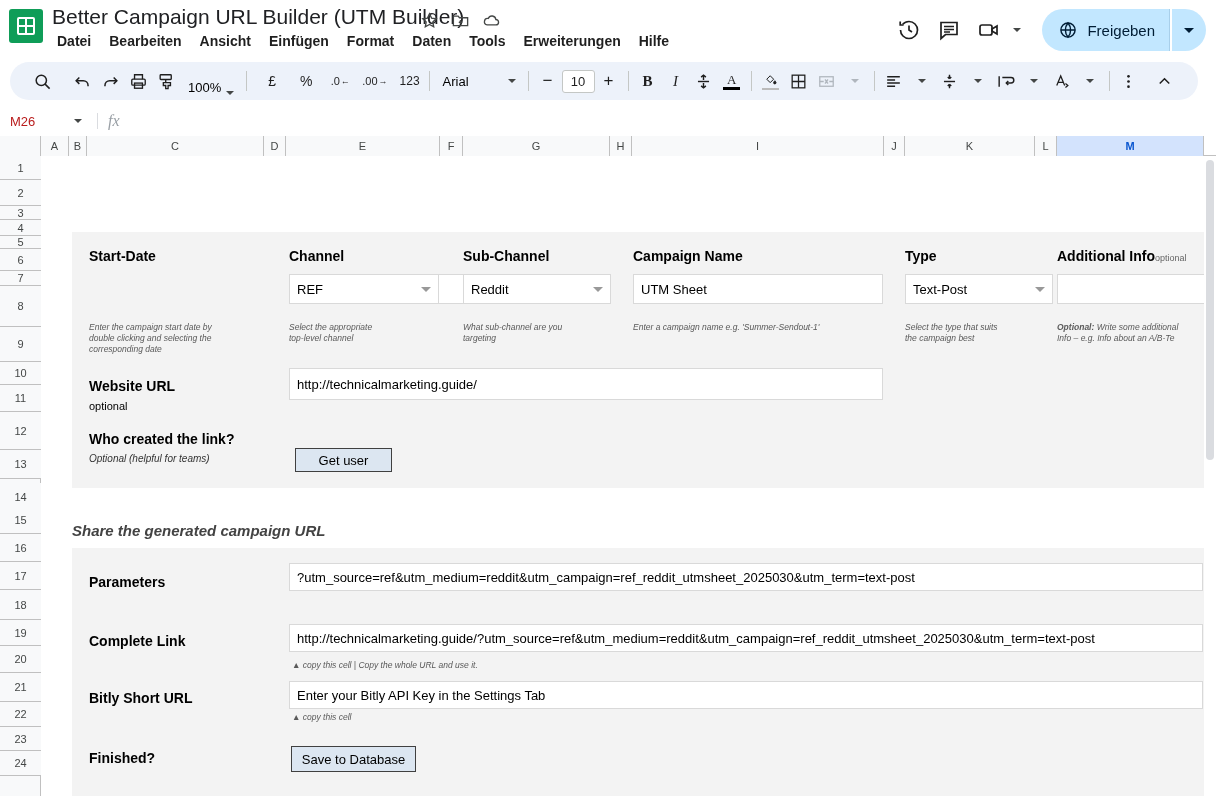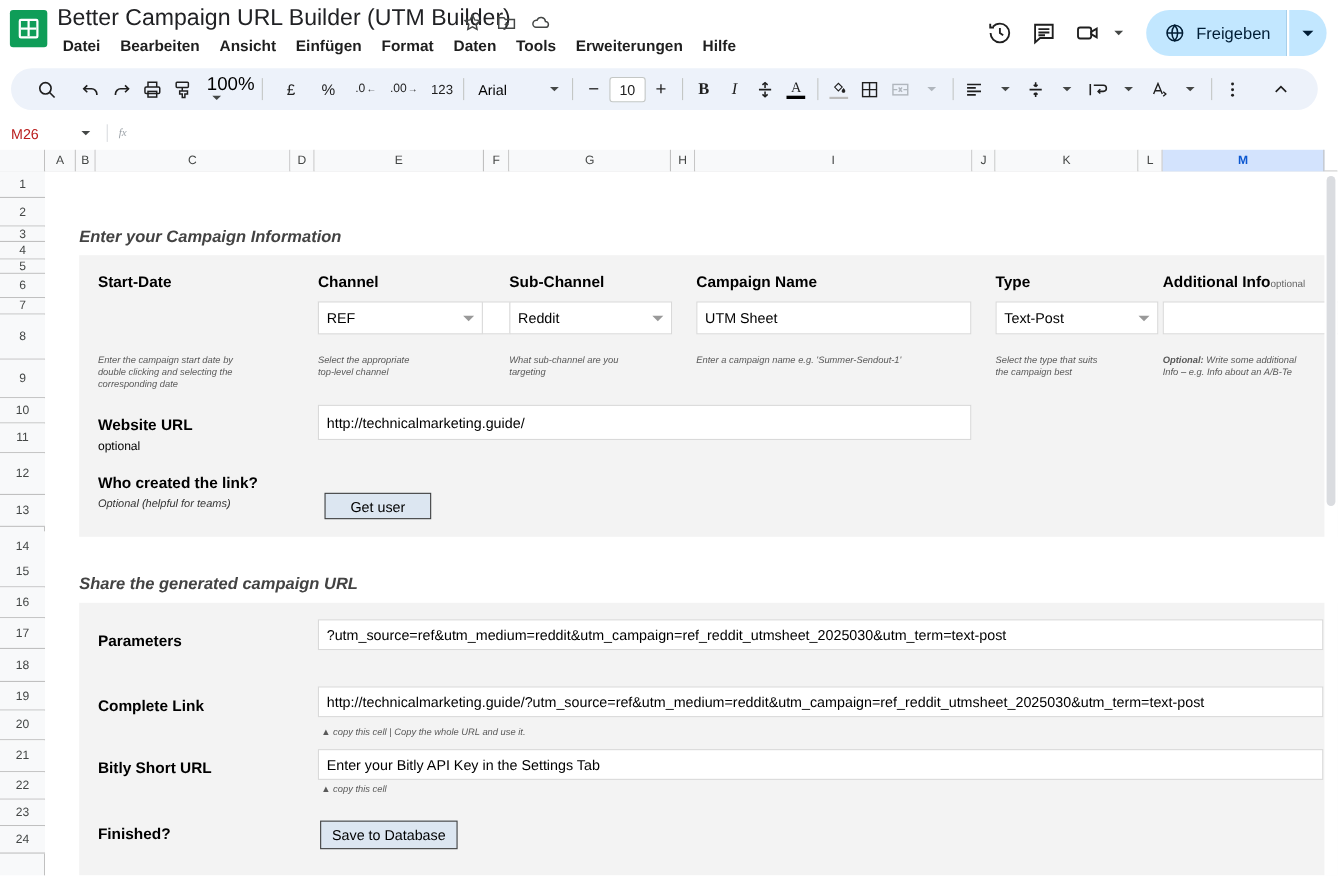--- a/index.html
+++ b/index.html
@@ -69,38 +69,38 @@
     padding: 0 6px;
   }
   .tbtn {
     height: 28px; min-width: 28px; border-radius: 4px; display: flex;
     align-items: center; justify-content: center; color: #1f1f1f;
     cursor: pointer; padding: 0 4px; font-size: 13px; position: relative;
   }
   .tbtn svg { width: 19px; height: 19px; }
   .tbtn.dis { color: #b0b6bd; cursor: default; }
   .tsep { width: 1px; height: 20px; background: #c4c7c5; margin: 0 5px; }
-  .zoom-ctl { display: flex; align-items: flex-start; padding: 0 2px 0 8px; font-size: 17px; cursor: pointer; border-radius: 4px; height: 28px; flex-direction: column; }
+  .zoom-ctl { display: flex; align-items: flex-end; padding: 0 2px 0 8px; font-size: 13px; cursor: pointer; border-radius: 4px; height: 28px; }
   .dd-tri { width: 0; height: 0; border-left: 4px solid transparent; border-right: 4px solid transparent; border-top: 4px solid #444746; margin: 0 5px; }
   .font-ctl { display: flex; align-items: center; justify-content: space-between; width: 88px; height: 28px; font-size: 13px; padding: 0 2px 0 8px; cursor: pointer; border-radius: 4px; }
   .fsz-box {
     width: 33px; height: 23px; border: 1px solid #c4c7c5; border-radius: 3px;
     background: #fff; text-align: center; font-size: 13px; line-height: 21px; color: #1f1f1f;
   }
   .tcolor-ic { display: flex; flex-direction: column; align-items: center; }
   .tcolor-bar { width: 17px; height: 3px; margin-top: 1px; }
 
   
   .fbar { position: absolute; left: 0; top: 106px; width: 1216px; height: 30px; background: #fff; display: flex; align-items: center; }
   .namebox {
     width: 95px; height: 30px; display: flex; align-items: center; justify-content: space-between;
     padding: 0 8px 0 10px; font-size: 13px; color: #b91c1c; cursor: pointer;
   }
   .fx-sep { width: 1px; height: 16px; background: #dadce0; margin: 0 10px 0 2px; }
-  .fx-sym { font-size: 10px; color: #9aa0a6; font-style: italic; font-family: "Liberation Serif", serif; }
+  .fx-sym { font-size: 16px; color: #9aa0a6; font-style: italic; font-family: "Liberation Serif", serif; }
   .finput { flex: 1; height: 30px; font-size: 13px; color: #1f1f1f; padding-left: 10px; display: flex; align-items: center; }
 
   
   .grid-wrap { position: absolute; left: 0; top: 136px; width: 1216px; height: 660px; overflow: hidden; background: #fff; }
   .colhdr { position: absolute; left: 0; top: 0; width: 1216px; height: 20px; background: #fff; border-bottom: 1px solid #c0c0c0; }
   .corner-box { position: absolute; left: 0; top: 0; width: 41px; height: 20px; background: #f8f9fa; border-right: 1px solid #c0c0c0; }
   .colcell {
     position: absolute; top: 0; height: 20px; background: #f8f9fa;
     border-right: 1px solid #c0c0c0; font-size: 11px; color: #444746;
     display: flex; align-items: center; justify-content: center; cursor: pointer;
@@ -420,21 +420,20 @@
     <div class="rowcell" style="top:464px;height:26px">19</div>
     <div class="rowcell" style="top:490px;height:27px">20</div>
     <div class="rowcell" style="top:517px;height:29px">21</div>
     <div class="rowcell" style="top:546px;height:25px">22</div>
     <div class="rowcell" style="top:571px;height:24px">23</div>
     <div class="rowcell" style="top:595px;height:25px">24</div>
   </div>
 
   <div class="sheet">
 
-    <div class="sec-title" style="left:31px;top:51px">Enter your Campaign Information</div>
 
     <div class="panel" style="left:31px;top:76px;width:1144px;height:256px"></div>
 
     <div class="fld-label" style="left:48px;top:92px">Start-Date</div>
     <div class="inp" style="left:248px;top:118px;width:175px;height:30px">04/03/2025</div>
     <div class="hint" style="left:48px;top:166px;width:185px">Enter the campaign start date by
 double clicking and selecting the
 corresponding date</div>
 
     <div class="fld-label" style="left:248px;top:92px">Channel</div>

